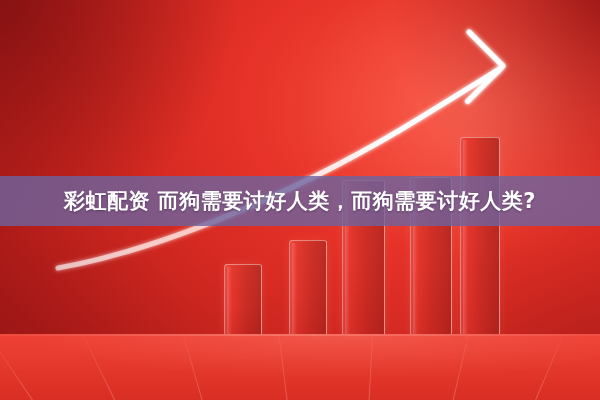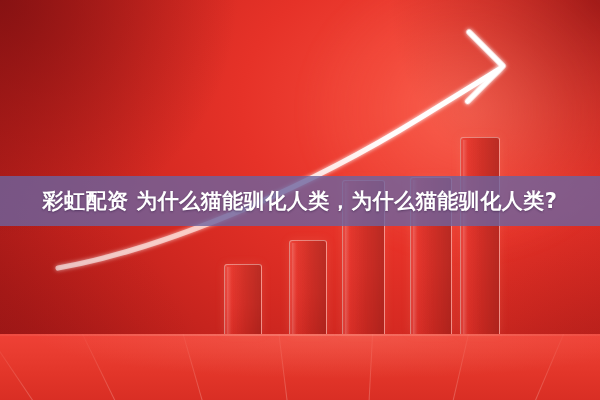--- a/index.html
+++ b/index.html
@@ -171,16 +171,16 @@
           <feMergeNode in="b"></feMergeNode>
           <feMergeNode in="SourceGraphic"></feMergeNode>
         </feMerge>
       </filter>
     </defs>
     <path d="M 58 268 C 160 250, 300 192, 420 118 L 498 70" fill="none" stroke="url(#arrGrad)" stroke-width="5.2" stroke-linecap="round" filter="url(#arrGlow)"></path>
     <path d="M 455 66 L 503 66 L 503 116" fill="none" stroke="#ffffff" stroke-width="5.4" stroke-linecap="round" stroke-linejoin="round" transform="rotate(45 503 66)" filter="url(#arrGlow)"></path>
   </svg>
 
   <div class="text-band">
-    <div class="band-title">彩虹配资 为什么猫能驯化人类，为什么猫能驯化人类?</div>
+    <div class="band-title">彩虹配资 而狗需要讨好人类，而狗需要讨好人类?</div>
   </div>
 
 </div>
 
 </body></html>

